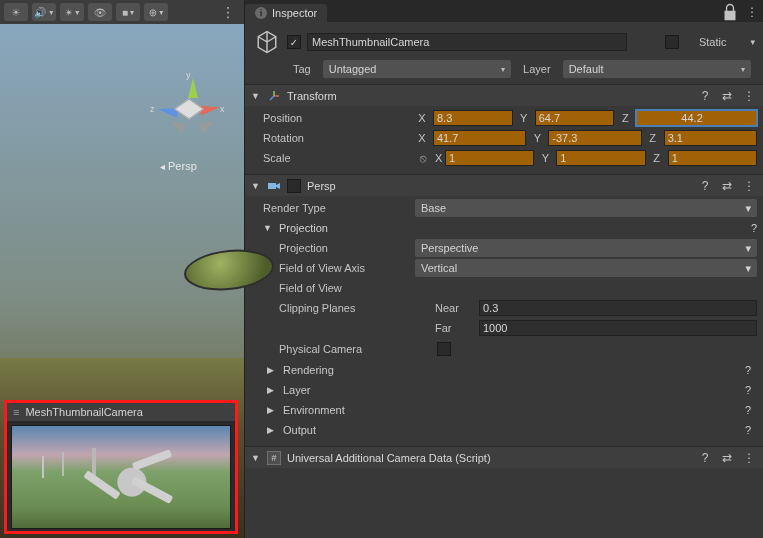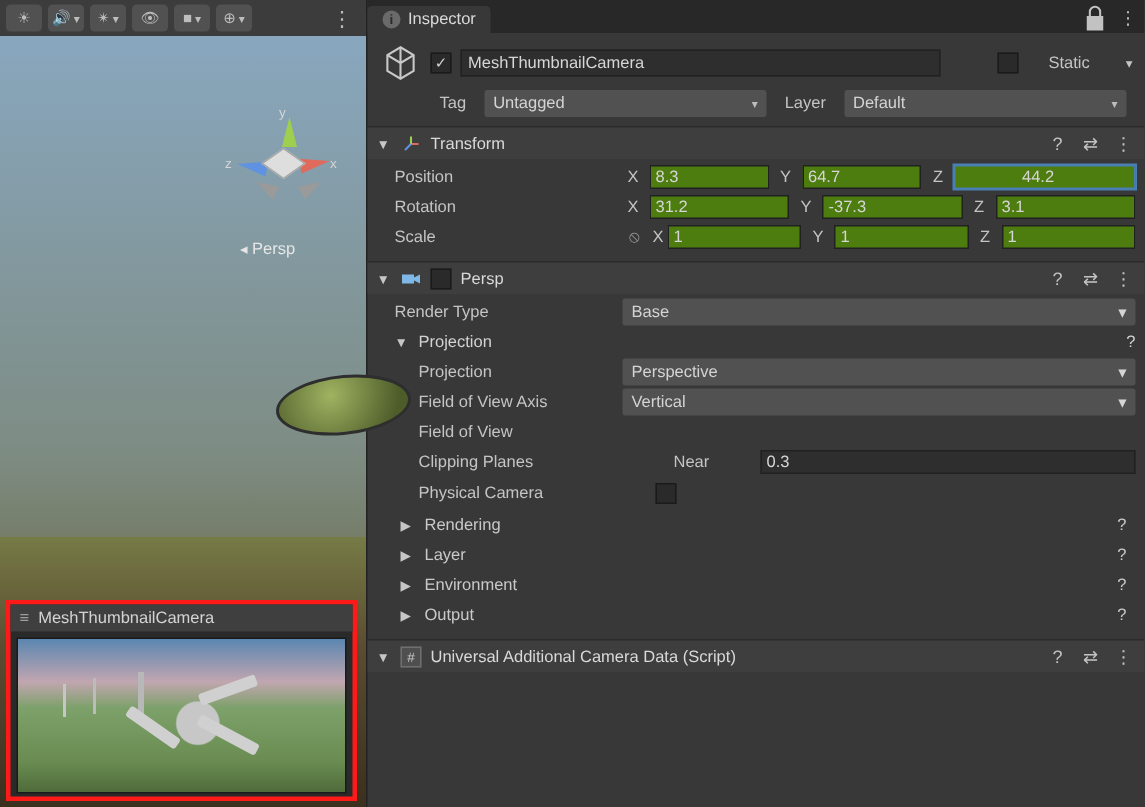--- a/index.html
+++ b/index.html
@@ -112,40 +112,40 @@
   .comp-head .cicon { width:14px;height:14px; display:flex;align-items:center;justify-content:center;}
   .comp-head .ttl { font-weight:400; color:#d9d9d9; font-size:11px; }
   .comp-head .sp { flex:1; }
   .comp-head .hicon { width:16px; color:#c3c3c3; font-size:12px; text-align:center;}
   .comp-body { padding:2px 6px 6px 6px; }
   .row { display:flex; align-items:center; height:20px; gap:4px; }
   .row .rlbl { width:160px; padding-left:12px; color:#c4c4c4; }
   .row .rlbl.deep { padding-left:28px; }
   .axlbl { width:14px; text-align:center; color:#c4c4c4;}
   .num {
-    flex:1; height:16px; background:#4d7c0f; border:1px solid #212121;
+    flex:1; height:16px; background:#a16207; border:1px solid #212121;
     color:#d6d6d6; padding:0 3px; font-size:11px; display:flex; align-items:center;
     min-width:0;
   }
   .num.focus { border:1px solid #4a7fb3; box-shadow:0 0 0 1px #4a7fb3;padding-left:44px;}
   .eye { width:16px; color:#9e9e9e; font-size:11px; text-align:center;}
   .sub-head { display:flex; align-items:center; height:20px; padding-left:12px; gap:6px; color:#d2d2d2;}
   .sub-head .fold{width:10px;}
   .sub-head .sp{flex:1;}
   .ddwide {
     flex:1; height:18px; background:#515151; color:#d4d4d4;
     display:flex; align-items:center; justify-content:space-between;
     padding:0 6px; border-radius:2px;
   }
   .slider-wrap { flex:1; display:flex; align-items:center; gap:8px;}
   .slider-track { flex:1; height:2px; background:#5a5a5a; position:relative; border-radius:1px;}
   .slider-fill { position:absolute; left:0; top:0; height:2px; background:#8c8c8c; width:54%;}
   .slider-thumb { position:absolute; left:54%; top:-5px; width:12px;height:12px; background:#9f9f9f; border-radius:50%; transform:translateX(-50%);}
   .slider-val { width:54px; height:16px; background:#2e2e2e; border:1px solid #212121; color:#d6d6d6; padding:0 3px; display:flex;align-items:center;}
-  .nearfar { display:flex; align-items:center; height:20px; gap:18px;}
+  .nearfar { display:flex; align-items:center; height:20px; gap:4px;}
   .nearfar .plbl{ width:180px; padding-left:28px; color:#c4c4c4;}
   .nearfar .sub{ width:40px; color:#c4c4c4;}
   .nearfar .val{ flex:1; height:16px; background:#2e2e2e; border:1px solid #212121; color:#d6d6d6; padding:0 3px; display:flex;align-items:center;}
   .check-row { display:flex; align-items:center; height:22px;}
   .check-row .plbl{ width:186px; padding-left:28px;}
   .foldout-row {
     height:20px; display:flex; align-items:center; padding:0 6px 0 16px; gap:6px; color:#c9c9c9;
   }
   .foldout-row .fold{width:10px;}
   .foldout-row .sp{flex:1;}
@@ -280,21 +280,21 @@
         </div>
       <span class="axlbl">Z</span>
         <div class="num focus">
           <span>44.2</span>
         </div>
     </div>
     <div class="row">
       <span class="rlbl">Rotation</span>
       <span class="axlbl">X</span>
         <div class="num">
-          <span>31.2</span>
+          <span>41.7</span>
         </div>
       <span class="axlbl">Y</span>
         <div class="num">
           <span>-37.3</span>
         </div>
       <span class="axlbl">Z</span>
         <div class="num">
           <span>3.1</span>
         </div>
     </div>
@@ -363,20 +363,27 @@
     <div class="row">
       <span class="rlbl deep">Field of View</span>
     </div>
     <div class="nearfar">
       <span class="plbl">Clipping Planes</span>
       <span class="sub">Near</span>
       <div class="val">
           <span>0.3</span>
         </div>
     </div>
+    <div class="nearfar">
+      <span class="plbl"></span>
+      <span class="sub">Far</span>
+      <div class="val">
+          <span>1000</span>
+        </div>
+    </div>
     <div class="check-row">
       <span class="plbl">Physical Camera</span>
       <span class="chk"></span>
     </div>
 
     <div class="foldout-row">
       <span class="fold">▶</span>
         <span>Rendering</span>
         <span class="sp"></span>
         <span class="hicon">?</span>

